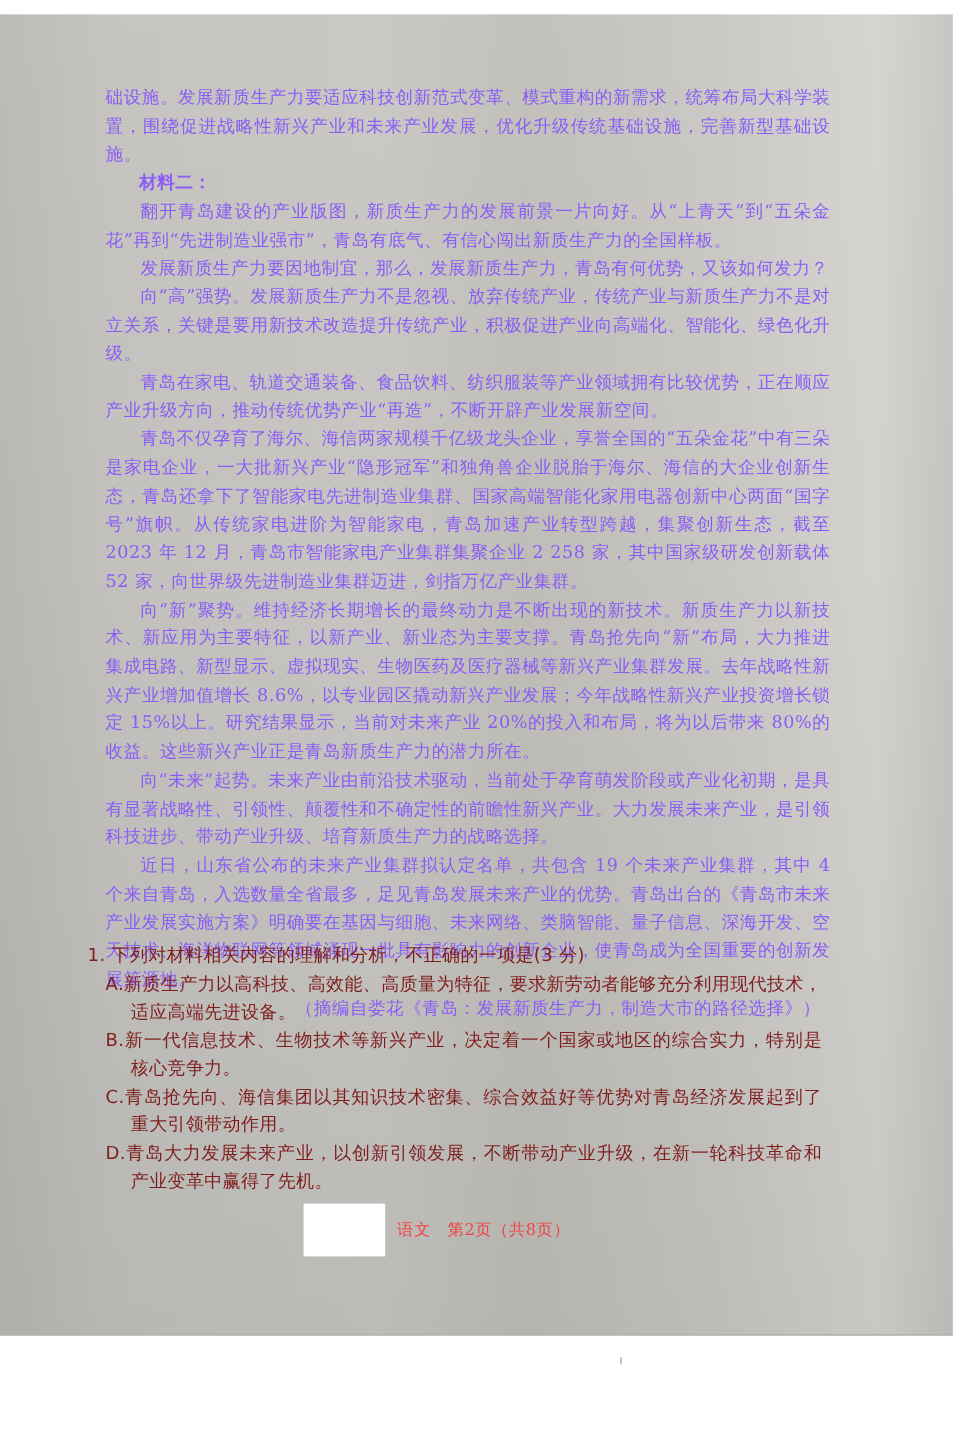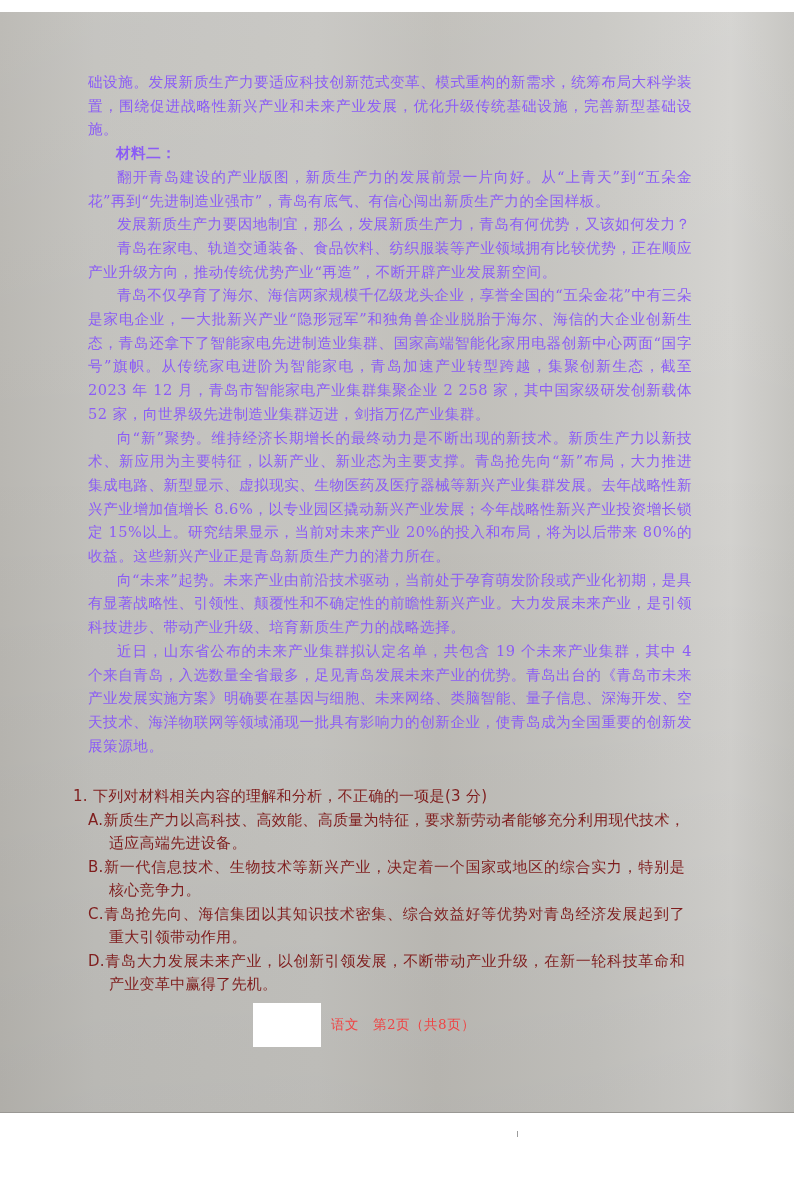--- a/index.html
+++ b/index.html
@@ -46,25 +46,27 @@
 </head>
 <body>
 
 <div class="photo"></div>
 
 <div class="text" style="top:70px;">
   <p class="para">础设施。发展新质生产力要适应科技创新范式变革、模式重构的新需求，统筹布局大科学装置，围绕促进战略性新兴产业和未来产业发展，优化升级传统基础设施，完善新型基础设施。</p>
   <p class="para heading">材料二：</p>
   <p class="para indent">翻开青岛建设的产业版图，新质生产力的发展前景一片向好。从“上青天”到“五朵金花”再到“先进制造业强市”，青岛有底气、有信心闯出新质生产力的全国样板。</p>
   <p class="para indent">发展新质生产力要因地制宜，那么，发展新质生产力，青岛有何优势，又该如何发力？</p>
+  <p class="para indent">向“高”强势。发展新质生产力不是忽视、放弃传统产业，传统产业与新质生产力不是对立关系，关键是要用新技术改造提升传统产业，积极促进产业向高端化、智能化、绿色化升级。</p>
   <p class="para indent">青岛在家电、轨道交通装备、食品饮料、纺织服装等产业领域拥有比较优势，正在顺应产业升级方向，推动传统优势产业“再造”，不断开辟产业发展新空间。</p>
   <p class="para indent">青岛不仅孕育了海尔、海信两家规模千亿级龙头企业，享誉全国的“五朵金花”中有三朵是家电企业，一大批新兴产业“隐形冠军”和独角兽企业脱胎于海尔、海信的大企业创新生态，青岛还拿下了智能家电先进制造业集群、国家高端智能化家用电器创新中心两面“国字号”旗帜。从传统家电进阶为智能家电，青岛加速产业转型跨越，集聚创新生态，截至 2023 年 12 月，青岛市智能家电产业集群集聚企业 2 258 家，其中国家级研发创新载体 52 家，向世界级先进制造业集群迈进，剑指万亿产业集群。</p>
   <p class="para indent">向“新”聚势。维持经济长期增长的最终动力是不断出现的新技术。新质生产力以新技术、新应用为主要特征，以新产业、新业态为主要支撑。青岛抢先向“新”布局，大力推进集成电路、新型显示、虚拟现实、生物医药及医疗器械等新兴产业集群发展。去年战略性新兴产业增加值增长 8.6%，以专业园区撬动新兴产业发展；今年战略性新兴产业投资增长锁定 15%以上。研究结果显示，当前对未来产业 20%的投入和布局，将为以后带来 80%的收益。这些新兴产业正是青岛新质生产力的潜力所在。</p>
   <p class="para indent">向“未来”起势。未来产业由前沿技术驱动，当前处于孕育萌发阶段或产业化初期，是具有显著战略性、引领性、颠覆性和不确定性的前瞻性新兴产业。大力发展未来产业，是引领科技进步、带动产业升级、培育新质生产力的战略选择。</p>
   <p class="para indent">近日，山东省公布的未来产业集群拟认定名单，共包含 19 个未来产业集群，其中 4 个来自青岛，入选数量全省最多，足见青岛发展未来产业的优势。青岛出台的《青岛市未来产业发展实施方案》明确要在基因与细胞、未来网络、类脑智能、量子信息、深海开发、空天技术、海洋物联网等领域涌现一批具有影响力的创新企业，使青岛成为全国重要的创新发展策源地。</p>
+  <p class="para right">（摘编自娄花《青岛：发展新质生产力，制造大市的路径选择》）</p>
 </div>
 
 <div class="q-block">
   <p class="q-stem">1. 下列对材料相关内容的理解和分析，不正确的一项是(3 分)</p>
   <p class="opt"><span>A.</span><span>新质生产力以高科技、高效能、高质量为特征，要求新劳动者能够充分利用现代技术，适应高端先进设备。</span></p>
   <p class="opt"><span>B.</span><span>新一代信息技术、生物技术等新兴产业，决定着一个国家或地区的综合实力，特别是核心竞争力。</span></p>
   <p class="opt"><span>C.</span><span>青岛抢先向、海信集团以其知识技术密集、综合效益好等优势对青岛经济发展起到了重大引领带动作用。</span></p>
   <p class="opt"><span>D.</span><span>青岛大力发展未来产业，以创新引领发展，不断带动产业升级，在新一轮科技革命和产业变革中赢得了先机。</span></p>
 </div>
 

